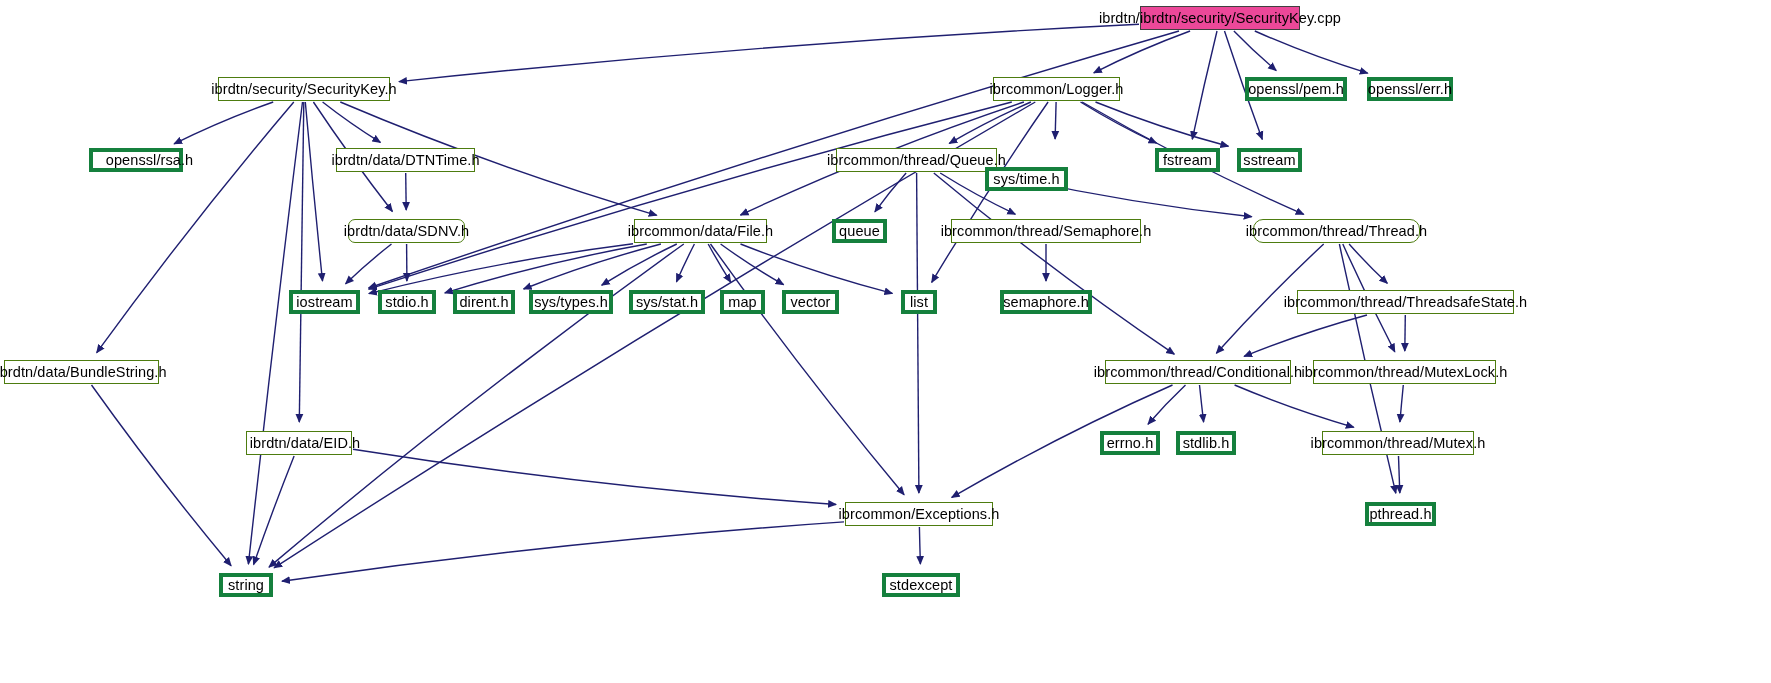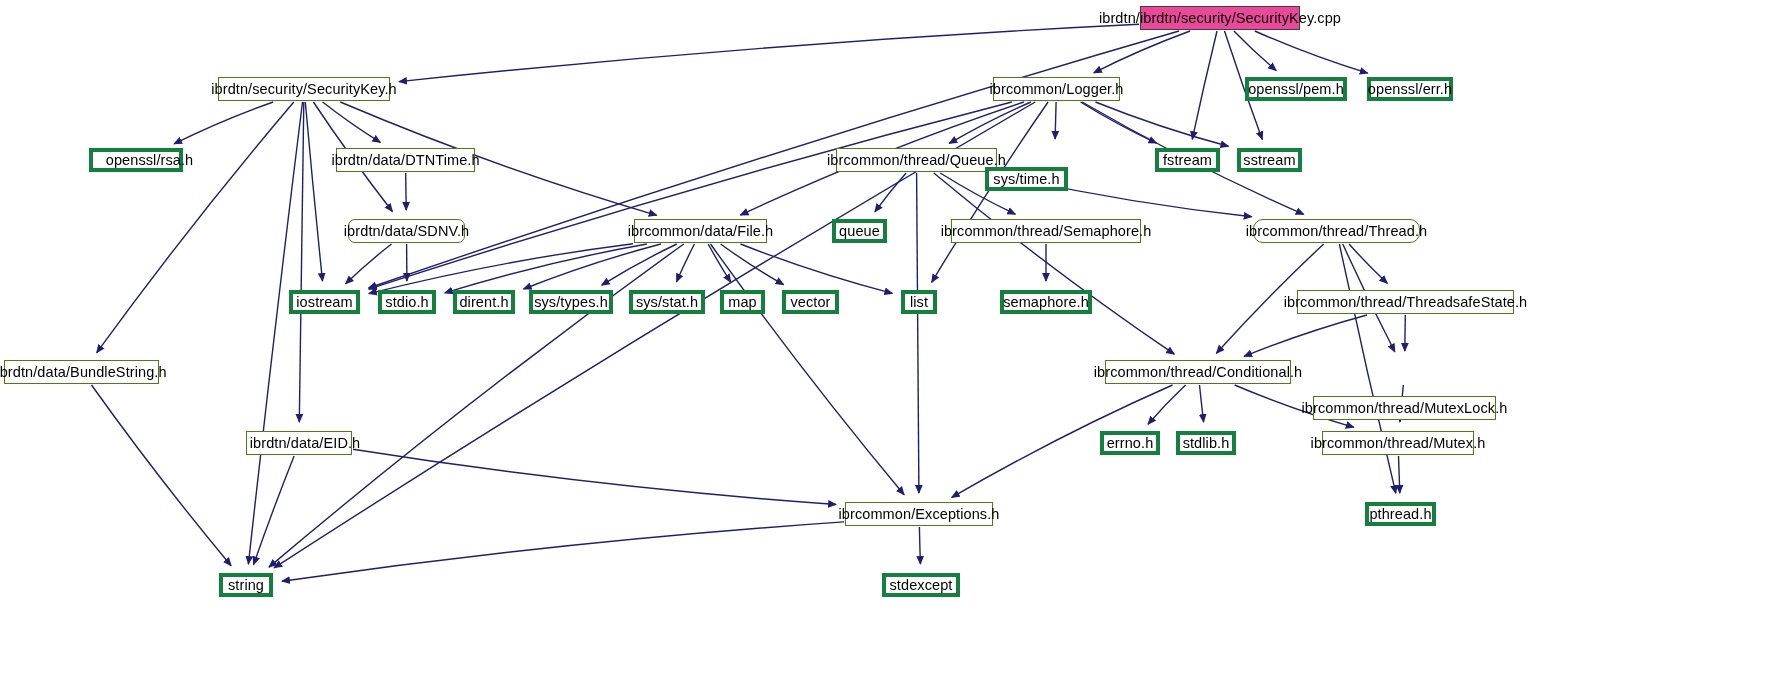--- a/index.html
+++ b/index.html
@@ -164,21 +164,21 @@
       </div>
       <div class="nodebox strong" style="left: 1297px; top: 290px; width: 217px; height: 24px;">
         <span class="nlabel">ibrcommon/thread/ThreadsafeState.h</span>
       </div>
       <div class="nodebox strong" style="left: 4px; top: 360px; width: 155px; height: 24px;">
         <span class="nlabel">ibrdtn/data/BundleString.h</span>
       </div>
       <div class="nodebox strong" style="left: 1105px; top: 360px; width: 186px; height: 24px;">
         <span class="nlabel">ibrcommon/thread/Conditional.h</span>
       </div>
-      <div class="nodebox strong" style="left: 1313px; top: 360px; width: 183px; height: 24px; margin-top: 36px;">
+      <div class="nodebox strong" style="left: 1313px; top: 360px; width: 183px; height: 24px;">
         <span class="nlabel">ibrcommon/thread/MutexLock.h</span>
       </div>
       <div class="nodebox strong" style="left: 246px; top: 431px; width: 106px; height: 24px; padding-left: 12px;">
         <span class="nlabel">ibrdtn/data/EID.h</span>
       </div>
       <div class="nodebox " style="left: 1100px; top: 431px; width: 60px; height: 24px;">
         <span class="nlabel">errno.h</span>
       </div>
       <div class="nodebox " style="left: 1176px; top: 431px; width: 60px; height: 24px;">
         <span class="nlabel">stdlib.h</span>

